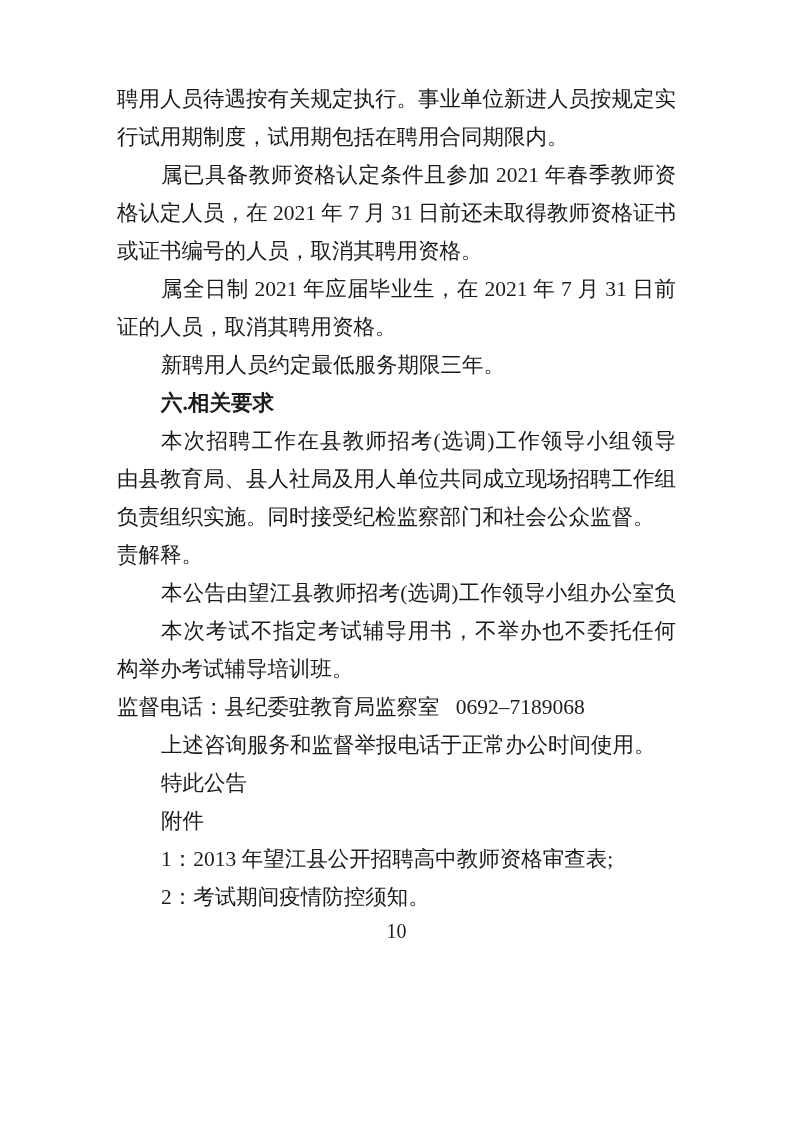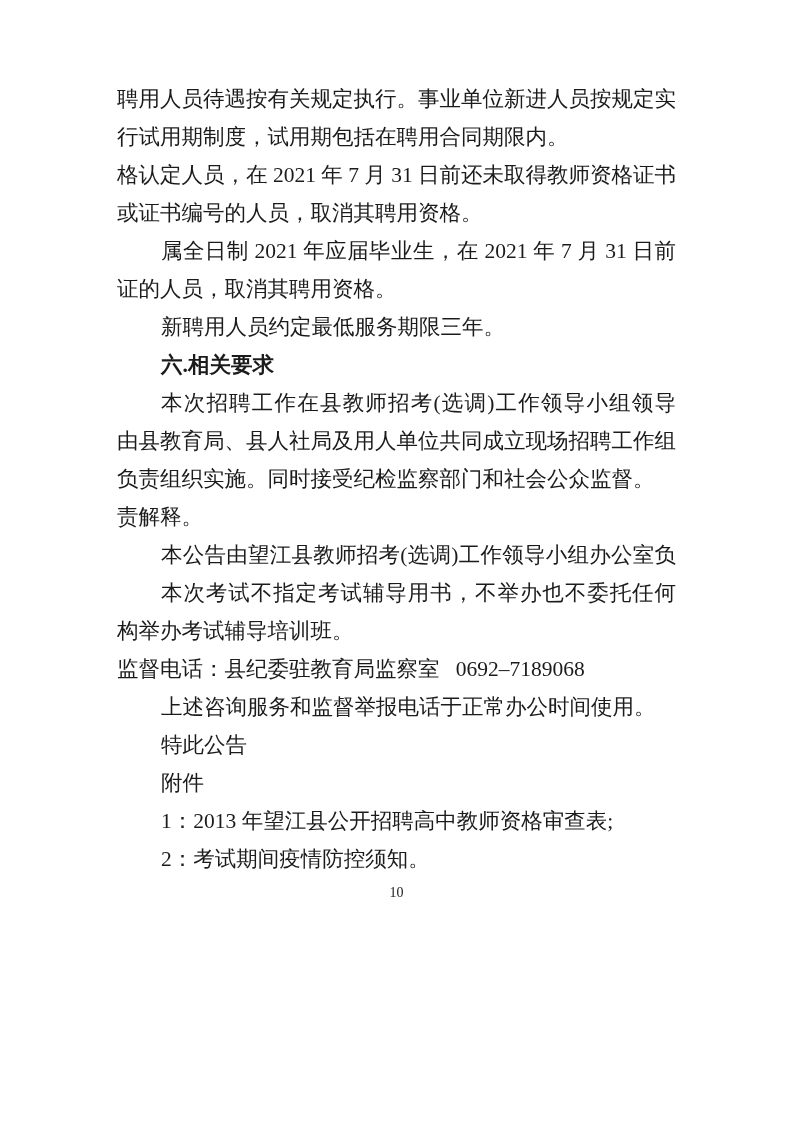--- a/index.html
+++ b/index.html
@@ -36,32 +36,33 @@
   .doc-body .line.justify {
     text-align: justify;
     text-align-last: justify;
   }
   .doc-body .line.indent1 { padding-left: 44px; }
   .doc-body .line.indent2 { padding-left: 111px; }
   .doc-body .line.bold { font-weight: bold; }
   .page-footer {
     margin-top: 7px;
     text-align: center;
-    font-size: 14px;
+    font-size: 20px;
     line-height: 16px;
     color: var(--text-color);
   }
 </style>
 </head>
 <body>
 
 <div class="page">
   <div class="doc-body" id="doc-body">
       <div class="line justify">聘用人员待遇按有关规定执行。事业单位新进人员按规定实</div>
       <div class="line">行试用期制度，试用期包括在聘用合同期限内。</div>
+      <div class="line justify indent1">属已具备教师资格认定条件且参加 2021 年春季教师资</div>
       <div class="line justify">格认定人员，在 2021 年 7 月 31 日前还未取得教师资格证书</div>
       <div class="line">或证书编号的人员，取消其聘用资格。</div>
       <div class="line justify indent1">属全日制 2021 年应届毕业生，在 2021 年 7 月 31 日前未</div>
       <div class="line">证的人员，取消其聘用资格。</div>
       <div class="line indent1">新聘用人员约定最低服务期限三年。</div>
       <div class="line indent1 bold">六.相关要求</div>
       <div class="line justify indent1">本次招聘工作在县教师招考(选调)工作领导小组领导下，</div>
       <div class="line justify">由县教育局、县人社局及用人单位共同成立现场招聘工作组</div>
       <div class="line">负责组织实施。同时接受纪检监察部门和社会公众监督。</div>
       <div class="line">责解释。</div>

